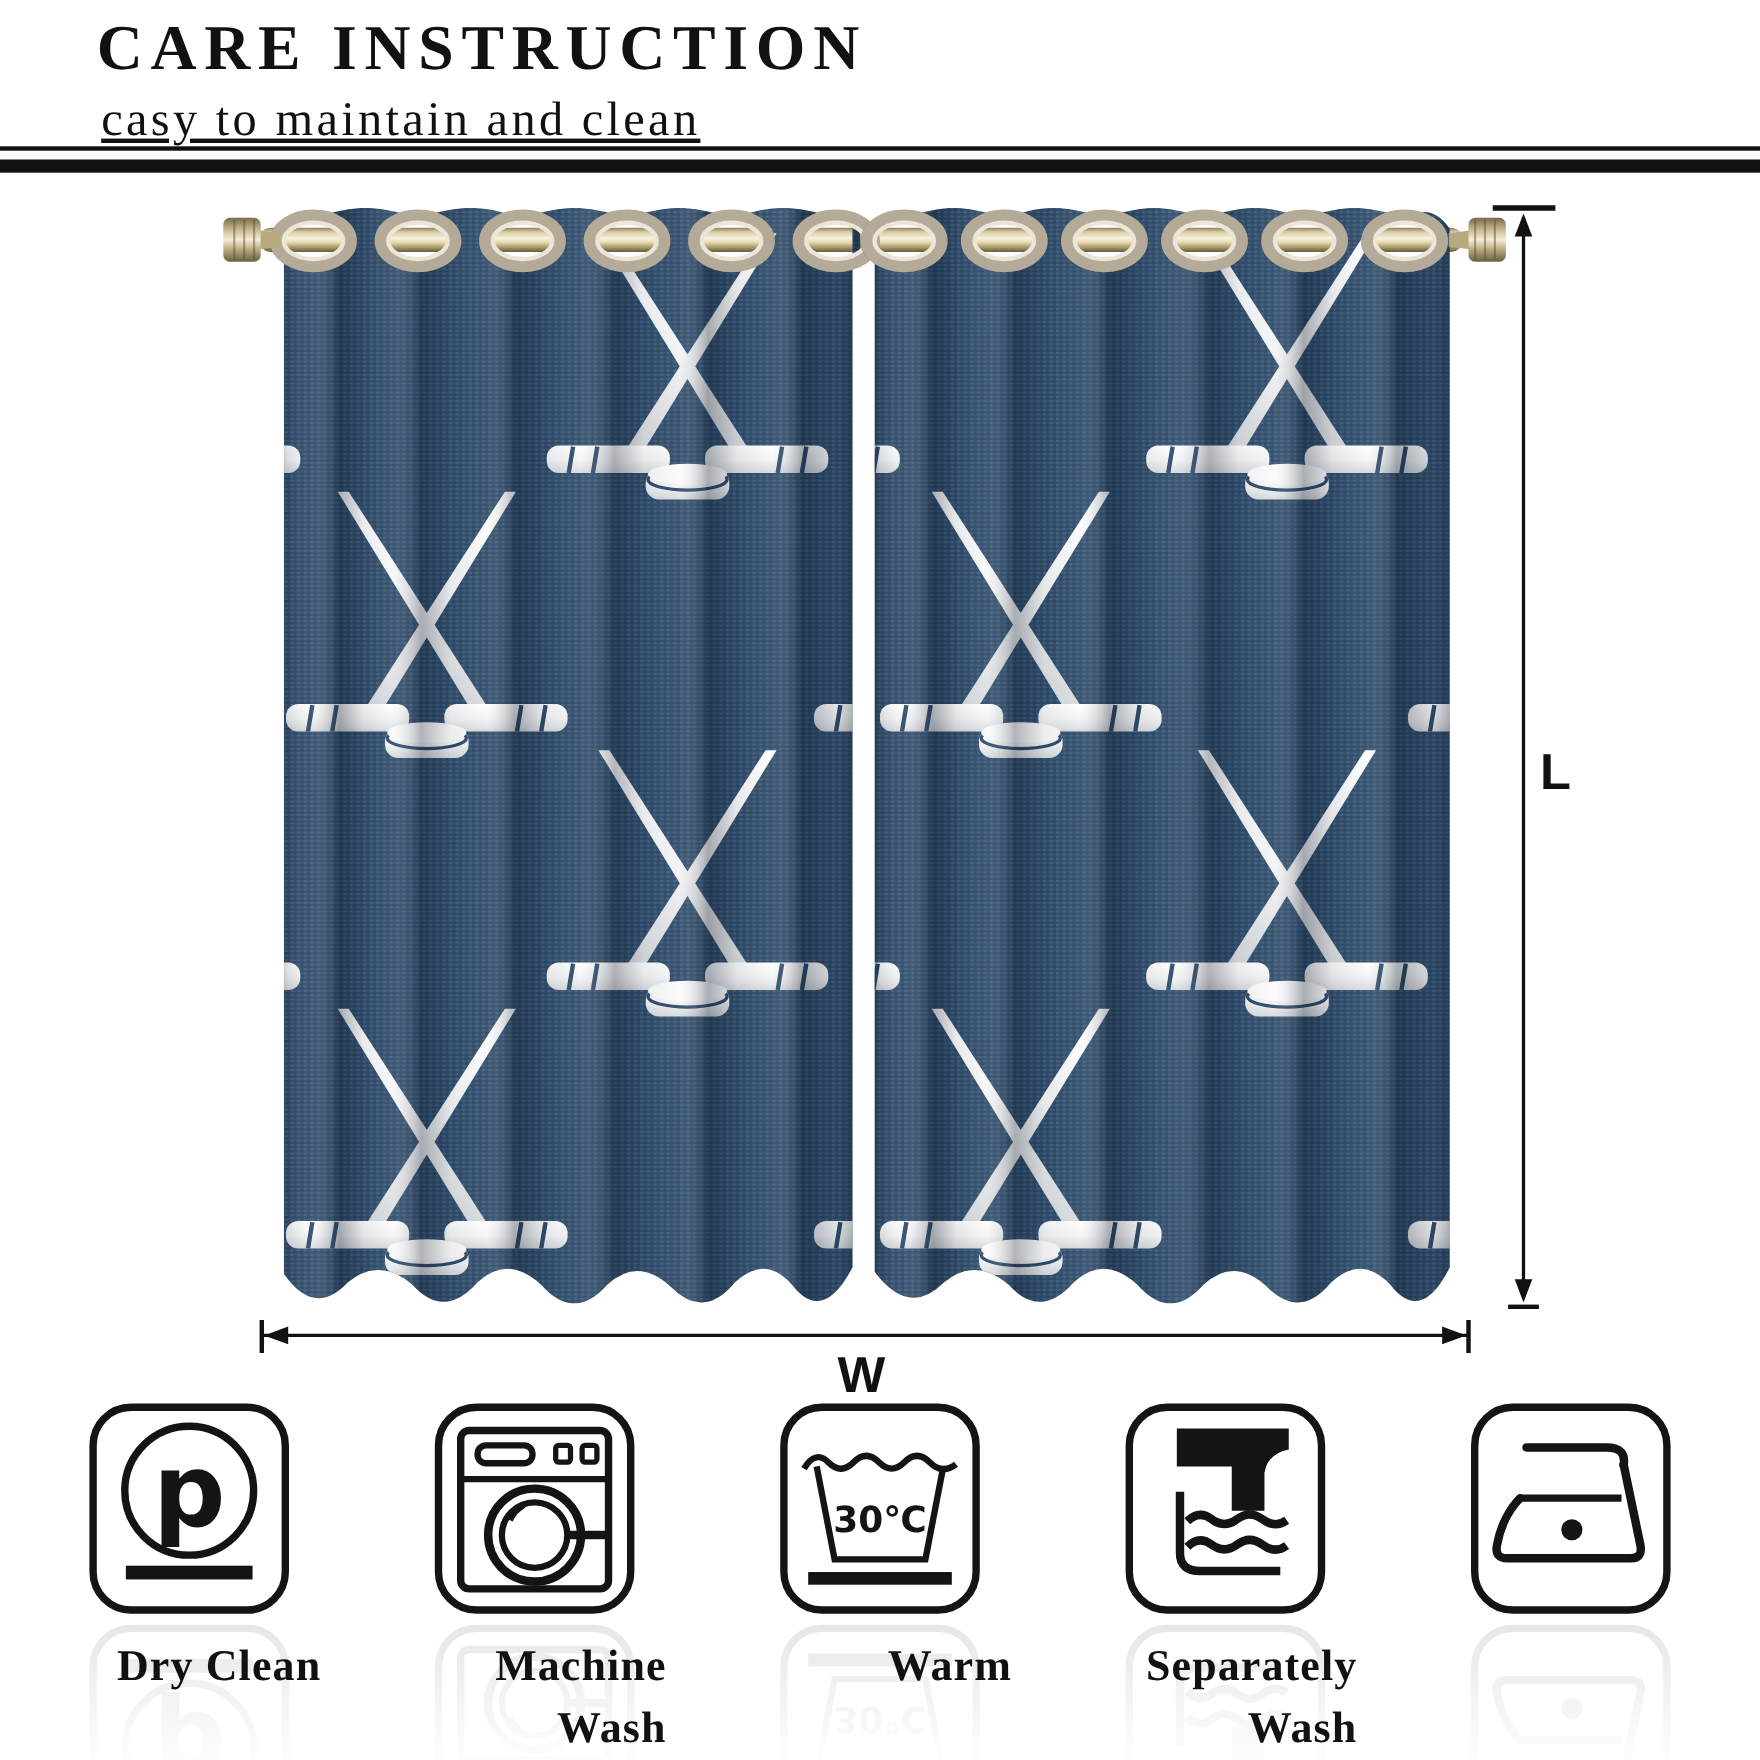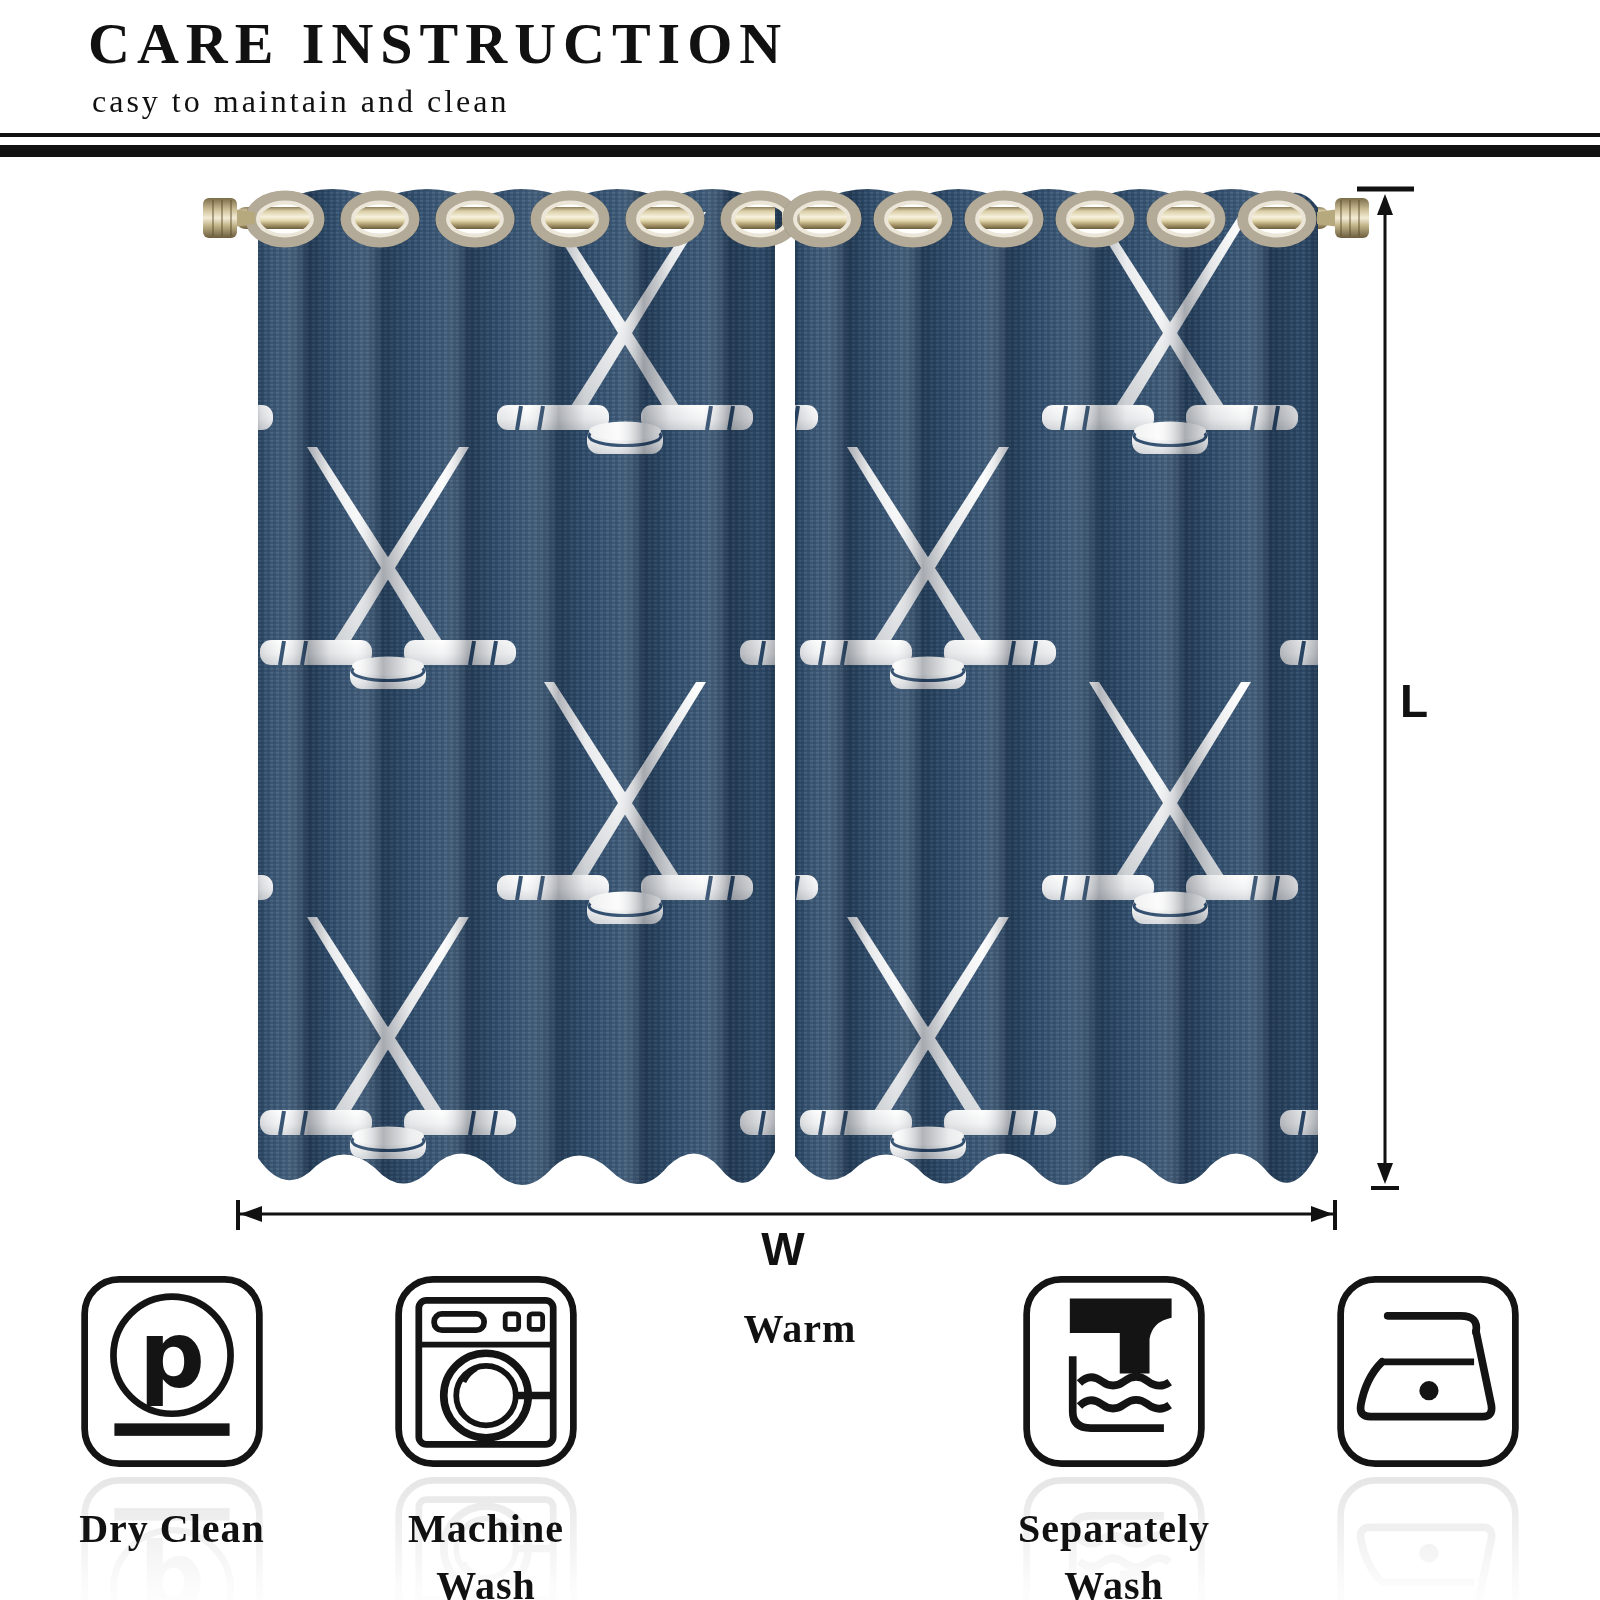--- a/index.html
+++ b/index.html
@@ -3,43 +3,43 @@
 <meta charset="utf-8">
 <style>
   html,body{margin:0;padding:0;background:#fff;}
   .page{position:relative;width:1600px;height:1600px;background:#fff;overflow:hidden;
         font-family:"Liberation Serif", serif;color:#111;}
 
   
   .hdr{position:absolute;left:88px;top:10px;}
   .hdr h1{margin:0;font-size:58px;font-weight:bold;letter-spacing:7px;
           font-family:"Liberation Serif", serif;}
-  .hdr p{margin:6px 0 0 4px;font-size:32px;font-weight:normal;letter-spacing:3px;}
+  .hdr p{margin:6px 0 0 4px;font-size:44px;font-weight:normal;letter-spacing:3px;text-decoration:underline;}
 
   .rule-thin{position:absolute;left:0;top:133px;width:100%;height:4px;background:#111;}
   .rule-thick{position:absolute;left:0;top:145px;width:100%;height:12px;background:#111;}
 
   
   .scene{position:absolute;left:0;top:0;width:1600px;height:1600px;}
   .scene svg{position:absolute;left:0;top:0;}
   .dim-label{position:absolute;font-family:"Liberation Sans", sans-serif;font-weight:bold;color:#111;}
   .dim-l{left:1400px;top:674px;font-size:46px;}
   .dim-w{left:783px;top:1222px;font-size:46px;transform:translateX(-50%);}
 
   
   .icons{position:absolute;left:52px;top:1272px;width:1496px;display:flex;justify-content:space-between;}
   .care{margin:0;width:240px;text-align:center;}
   .iconwrap{position:relative;width:192px;height:200px;margin:0 auto;}
   .iconwrap svg.icon{display:block;}
   .reflect{position:absolute;top:200px;left:0;width:192px;height:150px;overflow:hidden;pointer-events:none;}
   .reflect svg{display:block;transform:scaleY(-1);opacity:.20;}
   .reflect .fade{position:absolute;left:0;top:0;right:0;bottom:0;
     background:linear-gradient(to bottom, rgba(255,255,255,.45), rgba(255,255,255,.92) 75%, #fff 100%);}
-  figcaption{position:relative;z-index:2;margin-top:29px;font-family:"Liberation Serif", serif;
-             font-weight:bold;font-size:40px;line-height:1.42;letter-spacing:1px;}
+  figcaption{position:relative;z-index:2;margin-top:14px;font-family:"Liberation Serif", serif;
+             font-weight:bold;font-size:40px;line-height:1.42;letter-spacing:1px;text-align:right;}
   figcaption span{display:block;}
 </style>
 </head>
 <body>
 
 <div class="page">
 
   <header class="hdr">
     <h1>CARE INSTRUCTION</h1>
     <p>casy to maintain and clean</p>
@@ -275,20 +275,39 @@
             <div class="fade"></div>
           </div>
       </div>
       <figcaption>
         <span>Machine</span>
         <span>Wash</span>
       </figcaption>
     </figure>
 
     <figure class="care">
+      <div class="iconwrap">
+        <svg class="icon" width="192" height="200" viewBox="0 0 200 205">
+          <rect x="9" y="6" width="182" height="192" rx="36" fill="#fff" stroke="#141414" stroke-width="7"></rect>
+          <path d="M28,64 Q39,46 51,58 Q63,70 75,58 Q87,46 99,58 Q111,70 123,58 Q135,46 147,58 Q159,70 172,60" fill="none" stroke="#141414" stroke-width="6"></path>
+          <path d="M40,62 L57,150 L143,150 L160,62" fill="none" stroke="#141414" stroke-width="6"></path>
+          <text x="100" y="124" text-anchor="middle" font-family="DejaVu Sans, sans-serif" font-size="34" font-weight="bold" fill="#141414">30℃</text>
+          <rect x="32" y="162" width="136" height="12" fill="#141414"></rect>
+        </svg>
+        <div class="reflect">
+            <svg class="icon" width="192" height="200" viewBox="0 0 200 205">
+          <rect x="9" y="6" width="182" height="192" rx="36" fill="#fff" stroke="#141414" stroke-width="7"></rect>
+          <path d="M28,64 Q39,46 51,58 Q63,70 75,58 Q87,46 99,58 Q111,70 123,58 Q135,46 147,58 Q159,70 172,60" fill="none" stroke="#141414" stroke-width="6"></path>
+          <path d="M40,62 L57,150 L143,150 L160,62" fill="none" stroke="#141414" stroke-width="6"></path>
+          <text x="100" y="124" text-anchor="middle" font-family="DejaVu Sans, sans-serif" font-size="34" font-weight="bold" fill="#141414">30℃</text>
+          <rect x="32" y="162" width="136" height="12" fill="#141414"></rect>
+        </svg>
+            <div class="fade"></div>
+          </div>
+      </div>
       <figcaption>
         <span>Warm</span>
       </figcaption>
     </figure>
 
     <figure class="care">
       <div class="iconwrap">
         <svg class="icon" width="192" height="200" viewBox="0 0 200 205">
           <rect x="9" y="6" width="182" height="192" rx="36" fill="#fff" stroke="#141414" stroke-width="7"></rect>
           <path d="M54,26 L160,26 L160,46 Q140,50 137,68 L137,104 L106,104 L106,62 L54,62 Z" fill="#141414"></path>

